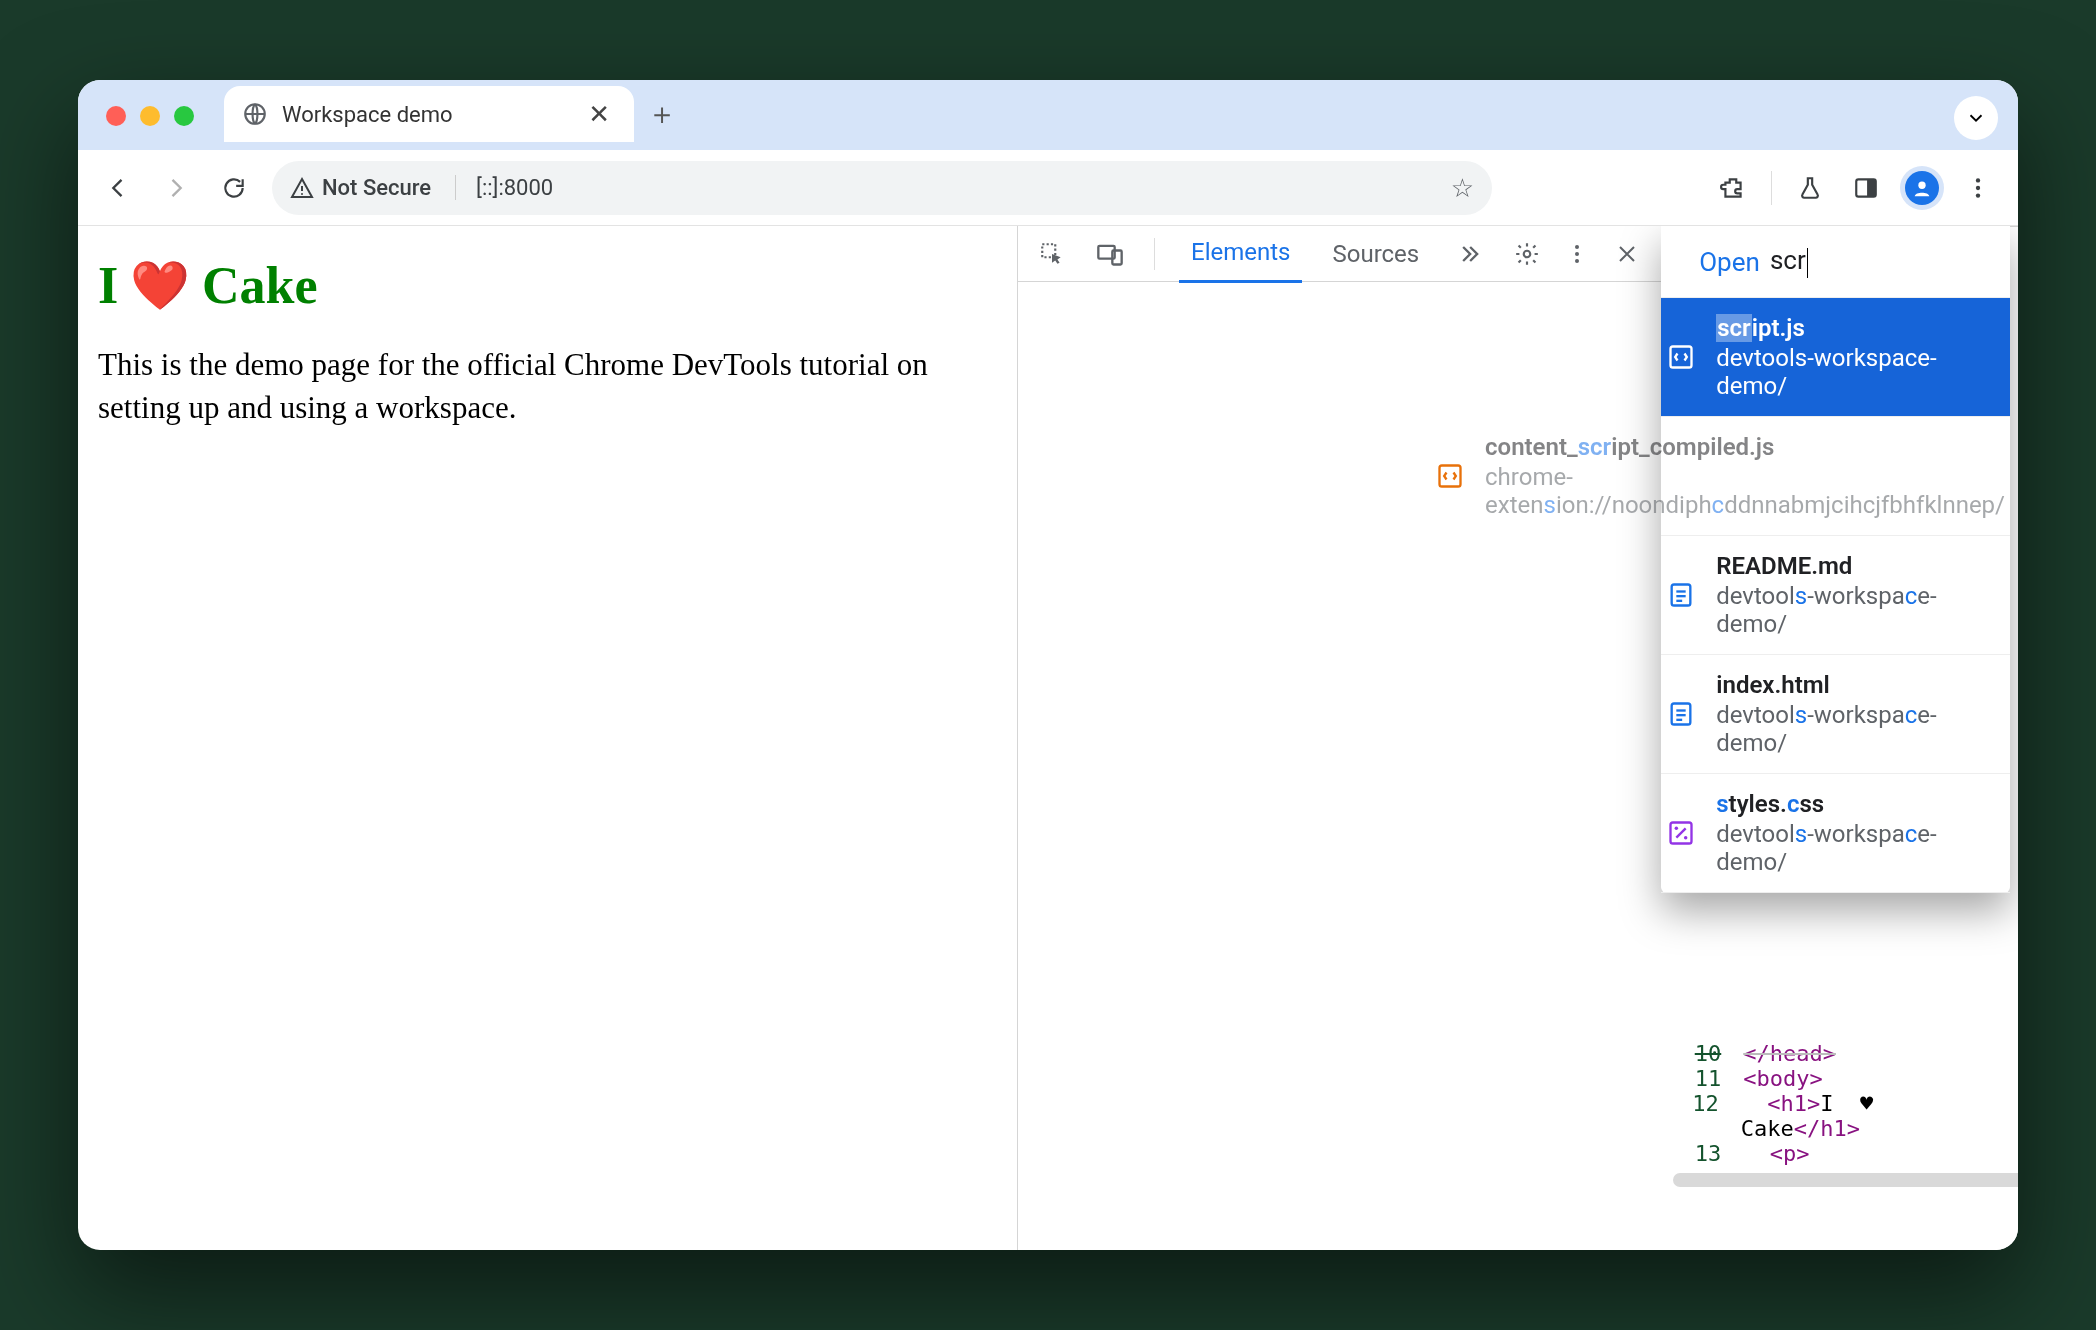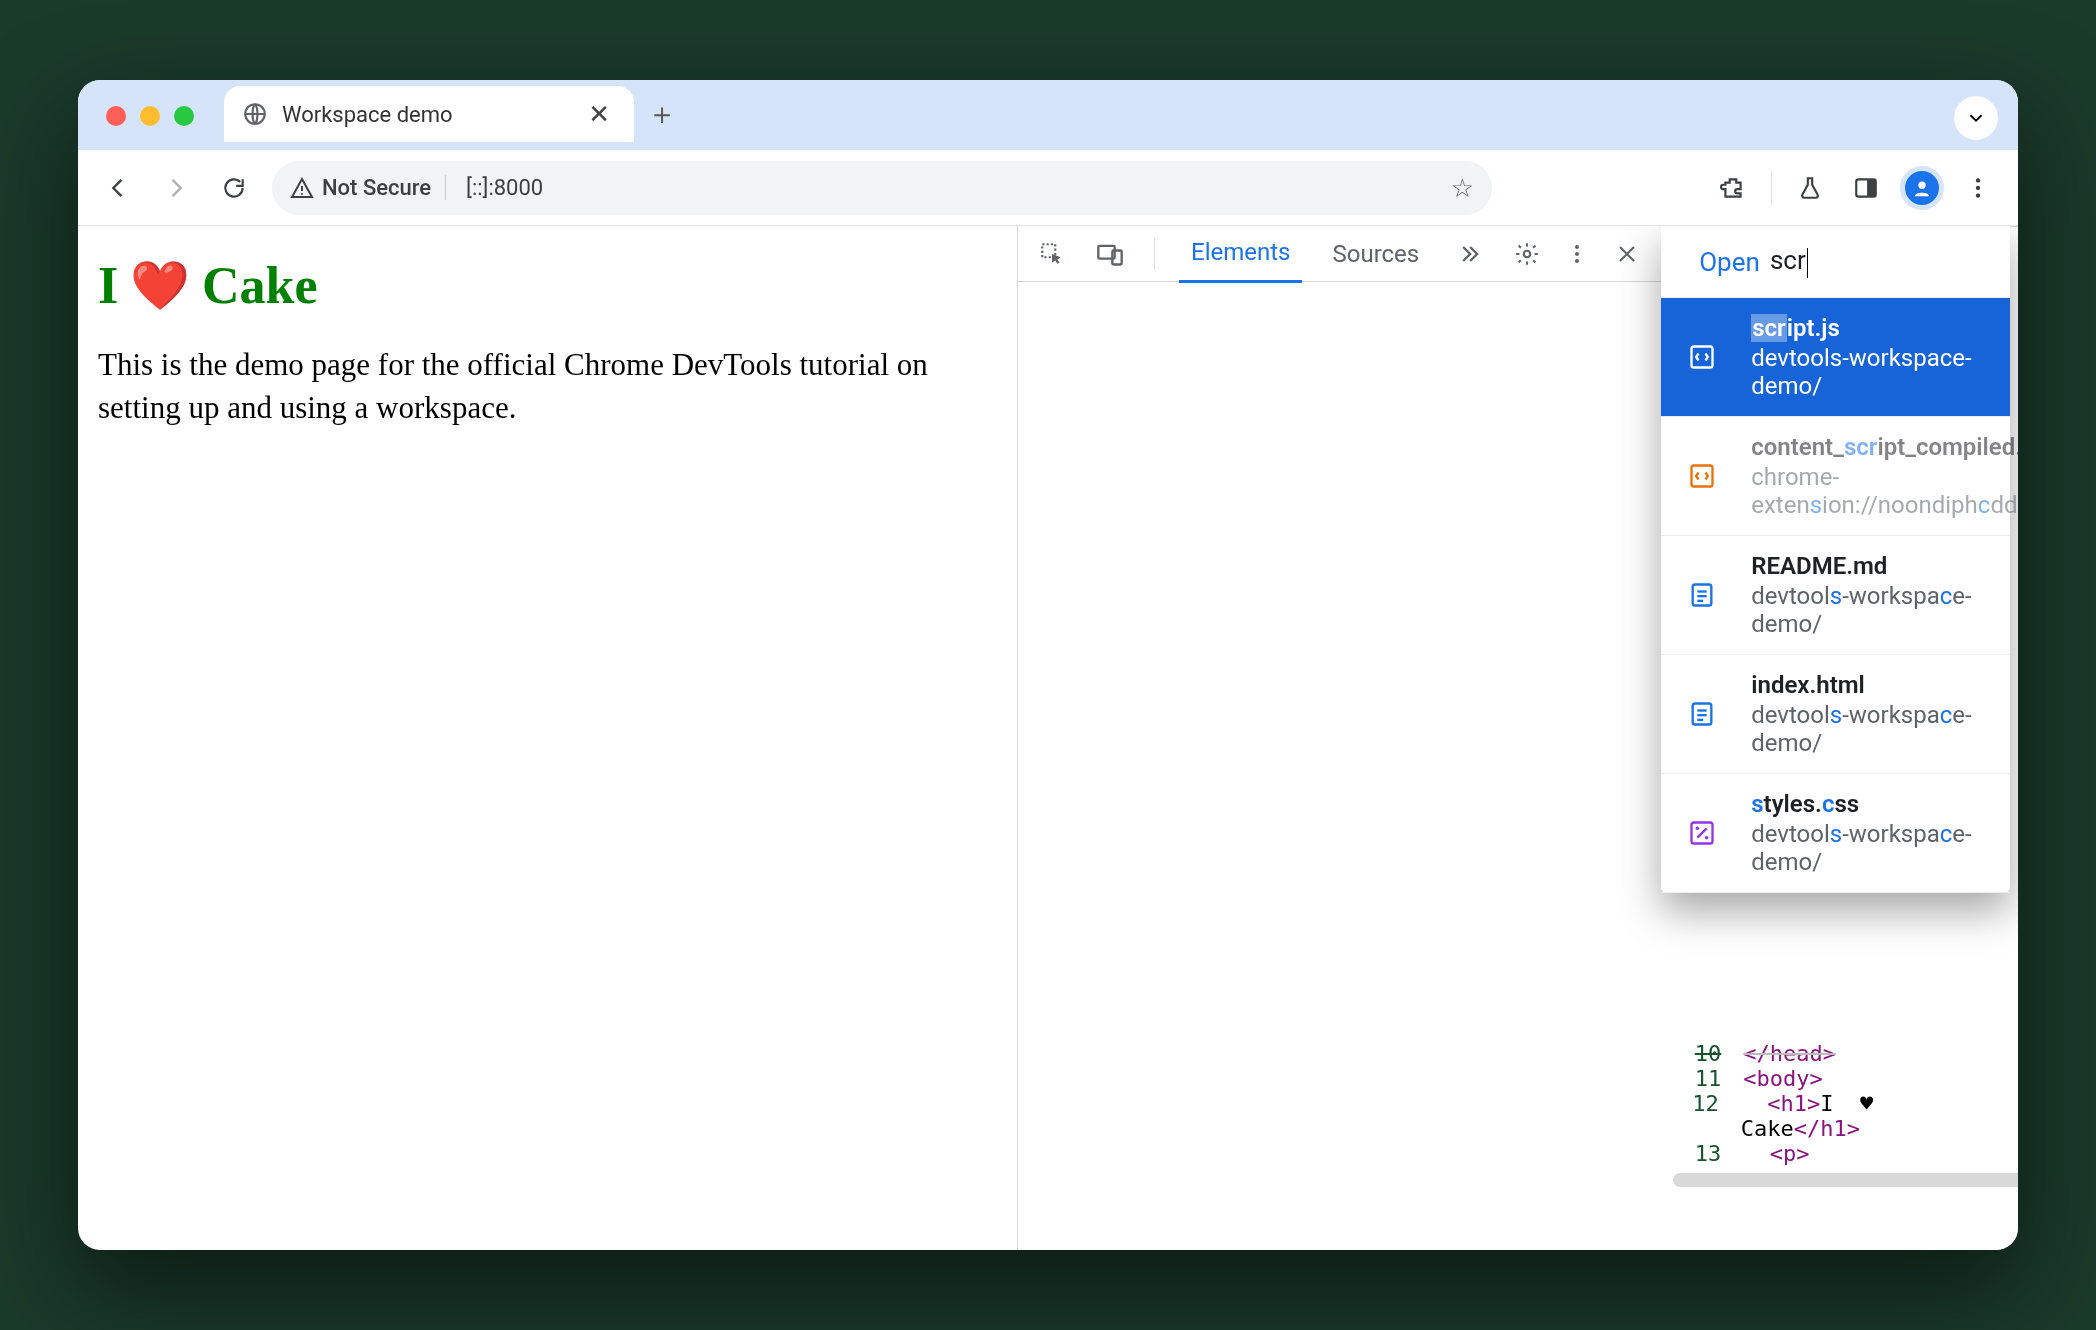--- a/index.html
+++ b/index.html
@@ -57,21 +57,21 @@
   }
   .tbtn { width:52px;height:52px;display:flex;align-items:center;justify-content:center;color:#3c4043;cursor:pointer;border-radius:50%;}
   .tbtn.disabled{color:#b0b0b0;cursor:default;}
   .omnibox {
     margin-left:6px;
     height:54px; flex:0 0 auto; width:1220px;
     background:#f1f3f4; border-radius:27px;
     display:flex;align-items:center;padding:0 18px;gap:10px;
     font-size:22px;color:#3c4043;
   }
-  .omnibox .sec { display:flex;align-items:flex-end;gap:8px;border-right:1px solid #ccc;padding-right:14px;margin-right:10px;}
+  .omnibox .sec { display:flex;align-items:flex-end;gap:8px;border-right:1px solid #ccc;padding-right:24px;margin-right:10px;}
   .omnibox .url{flex:1;}
   .omnibox .star{margin-left:auto;color:#5f6368;font-size:26px;cursor:pointer;}
   .right-icons { margin-left:auto; display:flex;align-items:center;gap:4px;}
   .avatar { width:34px;height:34px;border-radius:50%;background:#1a73e8;display:flex;align-items:center;justify-content:center;}
   .avatar-ring{width:44px;height:44px;border-radius:50%;background:#d6e4f9;display:flex;align-items:center;justify-content:center;}
   .avatar svg{color:#fff;}
   .vdiv{width:1px;height:34px;background:#ddd;margin:0 8px;}
   
   .main { flex:1; display:flex; overflow:hidden;}
   .page {
@@ -88,21 +88,21 @@
   .dt-tab{padding:14px 12px;cursor:pointer;color:#5f6368;}
   .dt-tab.active{color:#1a73e8;border-bottom:3px solid #1a73e8;}
   .dt-right{margin-left:auto;display:flex;gap:10px;align-items:center;}
   .dt-body{flex:1;position:relative;}
   
   .qopen{position:absolute;left:0;right:8px;top:0;background:#fff;box-shadow:0 18px 40px rgba(0,0,0,.35);border-radius:0 0 6px 6px;z-index:5;}
   .qopen-row{height:72px;display:flex;align-items:center;padding:0 38px;font-size:26px;border-bottom:1px solid #eee;}
   .qopen-row .lbl{color:#1a73e8;margin-right:10px;}
   .qopen-row .inp{color:#202124;position:relative;}
   .qopen-row .crs{border-right:1.5px solid #000;height:30px;display:inline-block;margin-left:1px;vertical-align:middle;}
-  .qitem{display:flex;align-items:center;gap:34px;padding:16px 26px;border-bottom:1px solid #eee;cursor:pointer;}
+  .qitem{display:flex;align-items:center;gap:20px;padding:16px 5px;border-bottom:1px solid #eee;cursor:pointer;justify-content:flex-end;}
   .qitem .ficon{width:30px;height:30px;flex:0 0 30px;display:flex;align-items:center;justify-content:center;}
   .qitem .ftxt{display:flex;flex-direction:column;gap:2px;font-size:24px;}
   .qitem .fname{color:#202124;font-weight:600;}
   .qitem .fpath{color:#5f6368;}
   .qitem.sel{background:#1664d8;}
   .qitem.sel .fname,.qitem.sel .fpath{color:#fff;}
   .qitem .hl{color:#1a73e8;}
   .qitem.sel .hlbox{background:rgba(255,255,255,.35);padding:0 1px;}
   
   .codepeek{position:absolute;bottom:54px;left:0;right:0;padding:6px 0;font-family:Menlo,monospace;font-size:22px;background:#fff;}

